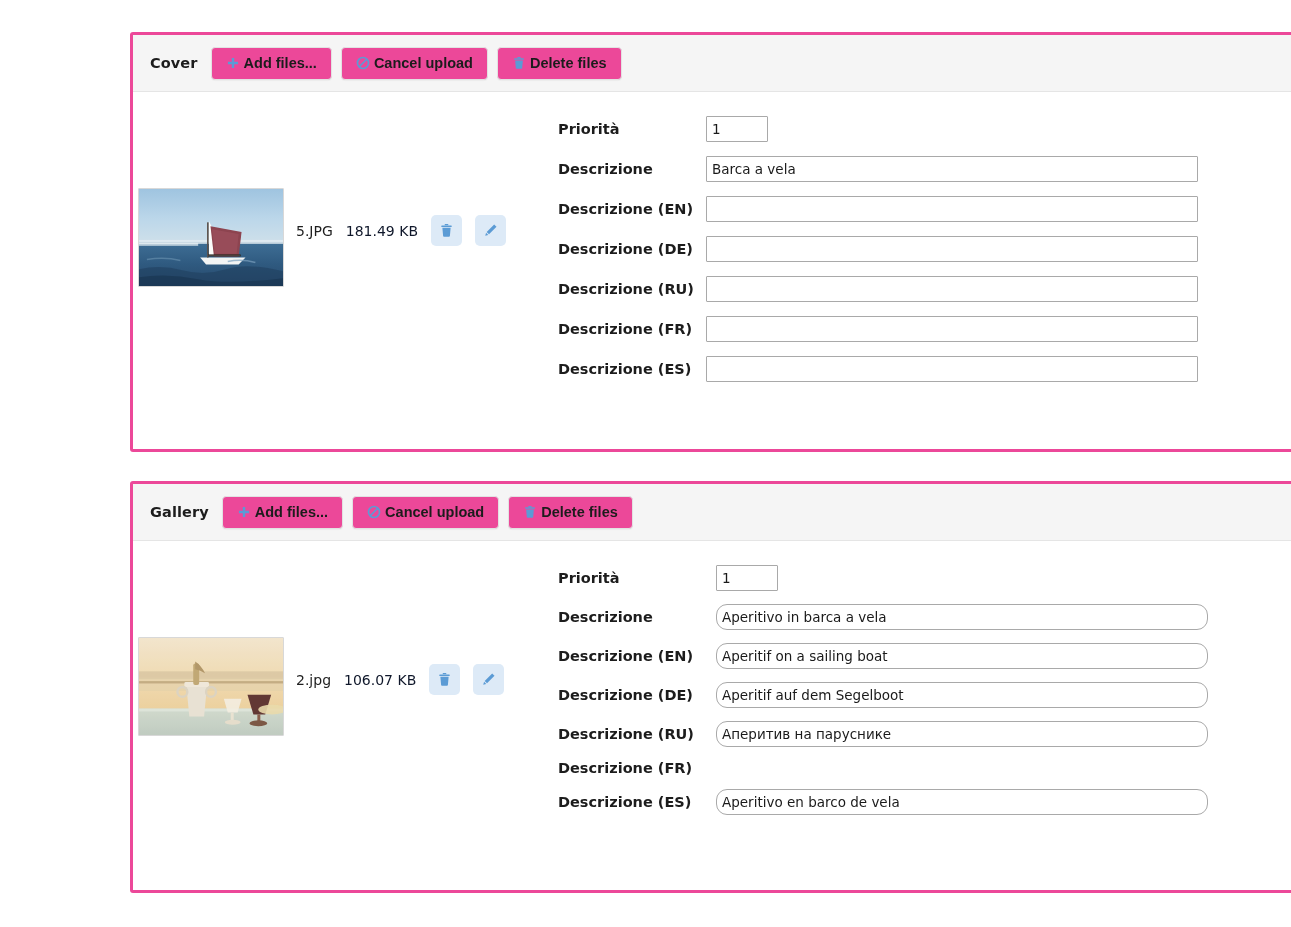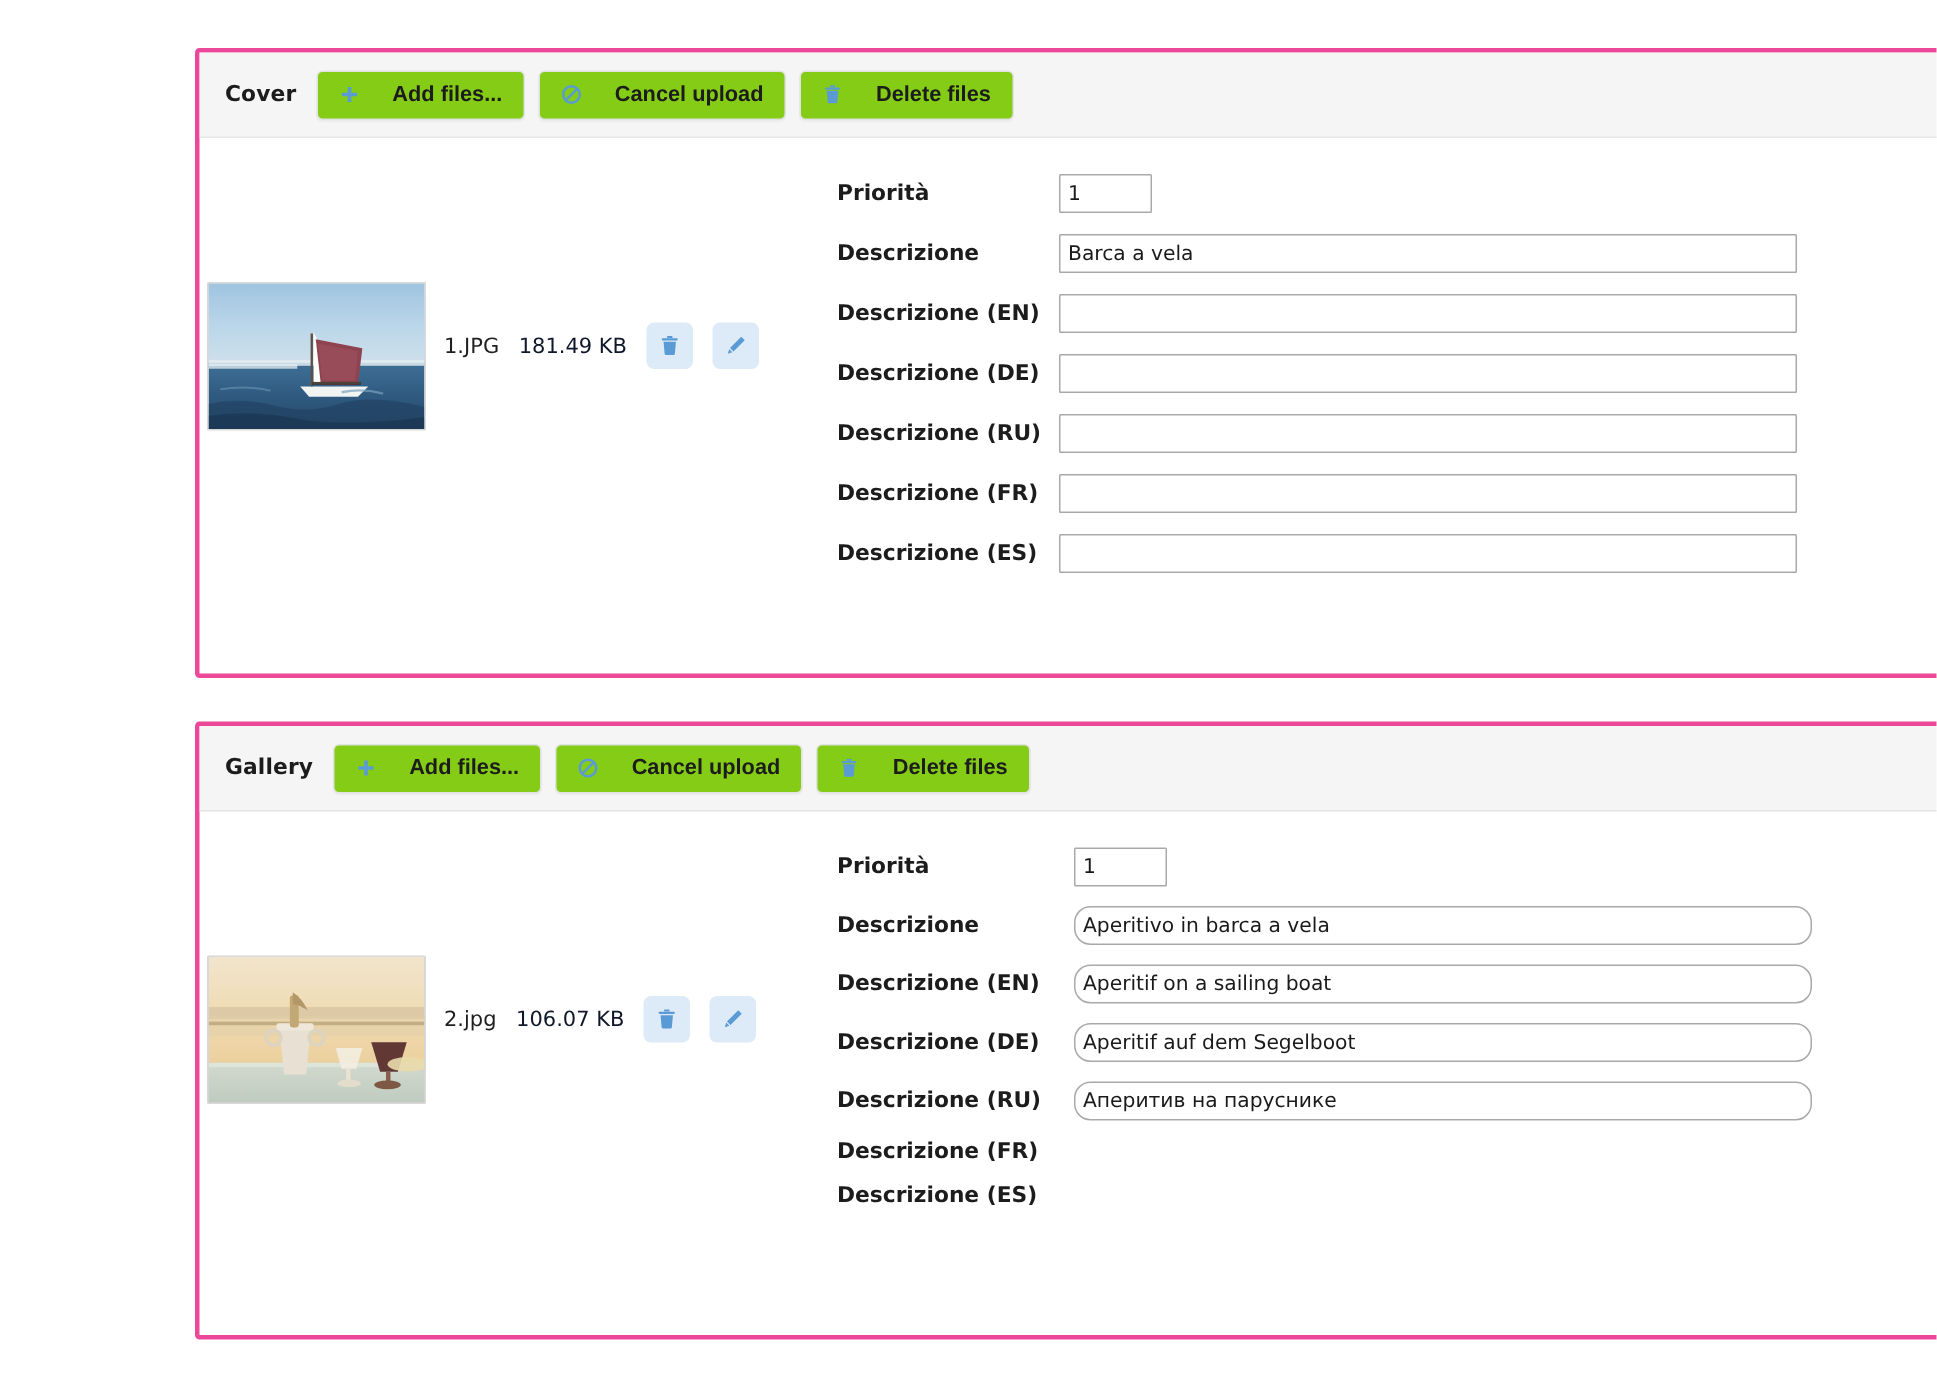--- a/index.html
+++ b/index.html
@@ -46,24 +46,24 @@
     font-weight: bold;
     color: #1c1c1c;
     letter-spacing: 0.1px;
     margin-right: 4px;
     white-space: nowrap;
   }
 
   .btn {
     display: inline-flex;
     align-items: center;
-    gap: 22px;
+    gap: 4px;
     height: 33px;
     padding: 0 14px;
-    background: #84cc16;
+    background: #ec4899;
     border: 1px solid #e2e2e2;
     border-radius: 4px;
     font-size: 14.5px;
     font-weight: bold;
     color: #1c1c1c;
     cursor: pointer;
     white-space: nowrap;
     box-shadow: 0 1px 1px rgba(0,0,0,0.04);
   }
 
@@ -232,21 +232,21 @@
               <rect x="70" y="67" width="33" height="1.6" fill="#4b423c"></rect>
               <path d="M0 82 q22 -5 44 1 t44 -1 t58 2 v15 H0 Z" fill="#1f3e5c" opacity="0.55"></path>
               <path d="M0 90 q30 -4 60 2 t86 -1 v8 H0 Z" fill="#1a3category" opacity="0.0"></path>
               <path d="M0 90 q30 -4 60 2 t86 -1 v8 H0 Z" fill="#18344f" opacity="0.6"></path>
               <path d="M90 74 q14 -3 28 1" stroke="#7ba0bd" stroke-width="1.6" fill="none" opacity="0.7"></path>
               <path d="M8 72 q18 -3 34 1" stroke="#6d94b2" stroke-width="1.4" fill="none" opacity="0.6"></path>
             </svg>
           </div>
         </div>
         <div class="meta-cell">
-          <span class="fname">1.JPG</span>
+          <span class="fname">5.JPG</span>
           <span class="fsize">181.49 KB</span>
           <button class="act-btn">
             <span>
               <svg viewBox="0 0 16 16" width="15" height="15">
                 <g fill="#5b9bd5">
                   <rect x="2.4" y="2.6" width="11.2" height="1.7" rx="0.5"></rect>
                   <rect x="6.1" y="1.0" width="3.8" height="1.5" rx="0.4"></rect>
                   <path d="M3.6 5.1h8.8l-0.75 8.6a1 1 0 0 1-1 0.9H5.35a1 1 0 0 1-1-0.9z"></path>
                 </g>
               </svg>
@@ -404,17 +404,18 @@
           </div>
           <div class="field">
             <label class="flabel">Descrizione (RU)</label>
             <input type="text" class="finput wide" value="Аперитив на паруснике" style="">
           </div>
           <div class="field">
             <label class="flabel">Descrizione (FR)</label>
           </div>
           <div class="field">
             <label class="flabel">Descrizione (ES)</label>
+            <input type="text" class="finput wide" value="Aperitivo en barco de vela" style="">
           </div>
         </div>
       </div>
     </div>
   </div>
 
 </body></html>

